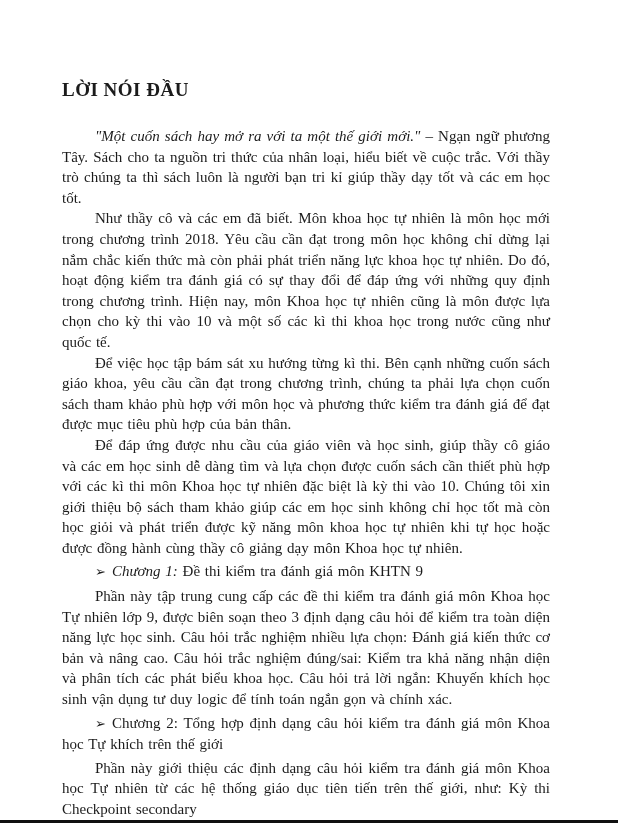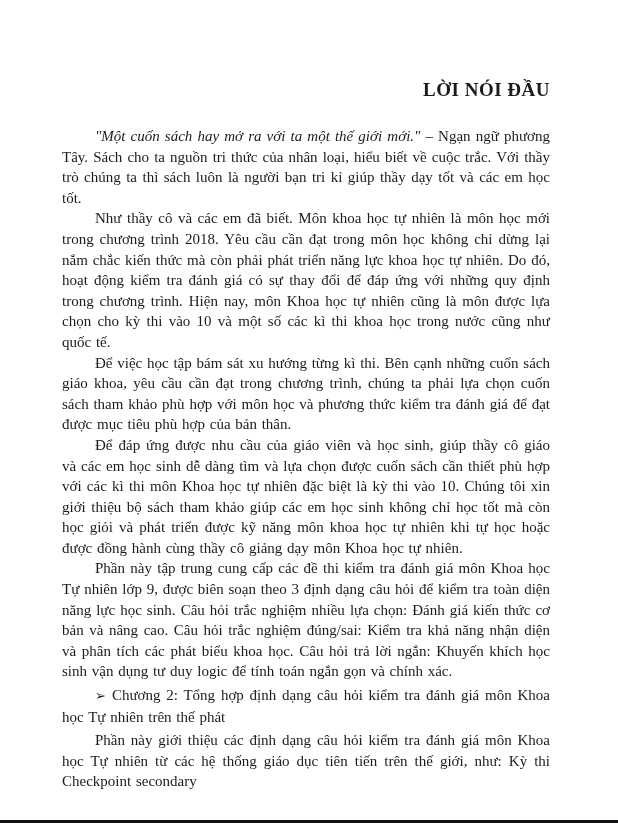--- a/index.html
+++ b/index.html
@@ -21,21 +21,21 @@
     background: #ffffff;
   }
   .content {
     position: absolute;
     top: 78px;
     left: 62px;
     width: 488px;
   }
   .doc-title {
     margin: 0 0 24px 0;
-    text-align: right;
+    text-align: left;
     font-size: 19px;
     font-weight: bold;
     letter-spacing: 0.5px;
     line-height: 24px;
   }
   .para {
     margin: 0;
     font-size: 15px;
     line-height: 20.6px;
     text-align: justify;
@@ -74,23 +74,25 @@
     <p class="para"><span class="italic">"Một cuốn sách hay mở ra với ta một thế giới mới."</span>
       <span> – Ngạn ngữ phương Tây. Sách cho ta nguồn tri thức của nhân loại, hiểu biết về cuộc trắc. Với thầy trò chúng ta thì sách luôn là người bạn tri kỉ giúp thầy dạy tốt và các em học tốt.</span></p>
 
     <p class="para">Như thầy cô và các em đã biết. Môn khoa học tự nhiên là môn học mới trong chương trình 2018. Yêu cầu cần đạt trong môn học không chỉ dừng lại nắm chắc kiến thức mà còn phải phát triển năng lực khoa học tự nhiên. Do đó, hoạt động kiểm tra đánh giá có sự thay đổi để đáp ứng với những quy định trong chương trình. Hiện nay, môn Khoa học tự nhiên cũng là môn được lựa chọn cho kỳ thi vào 10 và một số các kì thi khoa học trong nước cũng như quốc tế.</p>
 
     <p class="para">Để việc học tập bám sát xu hướng từng kì thi. Bên cạnh những cuốn sách giáo khoa, yêu cầu cần đạt trong chương trình, chúng ta phải lựa chọn cuốn sách tham khảo phù hợp với môn học và phương thức kiểm tra đánh giá để đạt được mục tiêu phù hợp của bản thân.</p>
 
     <p class="para">Để đáp ứng được nhu cầu của giáo viên và học sinh, giúp thầy cô giáo và các em học sinh dễ dàng tìm và lựa chọn được cuốn sách cần thiết phù hợp với các kì thi môn Khoa học tự nhiên đặc biệt là kỳ thi vào 10. Chúng tôi xin giới thiệu bộ sách tham khảo giúp các em học sinh không chỉ học tốt mà còn học giỏi và phát triển được kỹ năng môn khoa học tự nhiên khi tự học hoặc được đồng hành cùng thầy cô giảng dạy môn Khoa học tự nhiên.</p>
 
 
+    <p class="para bullet"><span class="bullet-glyph">➢</span><span class="italic">Chương 1:</span>
+      <span> Đề thi kiểm tra đánh giá môn KHTN 9</span></p>
 
     <p class="para">Phần này tập trung cung cấp các đề thi kiểm tra đánh giá môn Khoa học Tự nhiên lớp 9, được biên soạn theo 3 định dạng câu hỏi để kiểm tra toàn diện năng lực học sinh. Câu hỏi trắc nghiệm nhiều lựa chọn: Đánh giá kiến thức cơ bản và nâng cao. Câu hỏi trắc nghiệm đúng/sai: Kiểm tra khả năng nhận diện và phân tích các phát biểu khoa học. Câu hỏi trả lời ngắn: Khuyến khích học sinh vận dụng tư duy logic để tính toán ngắn gọn và chính xác.</p>
 
-    <p class="para bullet"><span class="bullet-glyph">➢</span><span>Chương 2: Tổng hợp định dạng câu hỏi kiểm tra đánh giá môn Khoa học Tự nhiên trên thế phát</span></p>
+    <p class="para bullet"><span class="bullet-glyph">➢</span><span>Chương 2: Tổng hợp định dạng câu hỏi kiểm tra đánh giá môn Khoa học Tự khích trên thế giới</span></p>
 
     <p class="para">Phần này giới thiệu các định dạng câu hỏi kiểm tra đánh giá môn Khoa học Tự nhiên từ các hệ thống giáo dục tiên tiến trên thế giới, như: Kỳ thi Checkpoint secondary</p>
 
   </div>
 
   <div class="page-edge-line"></div>
 </div>
 
 </body></html>

